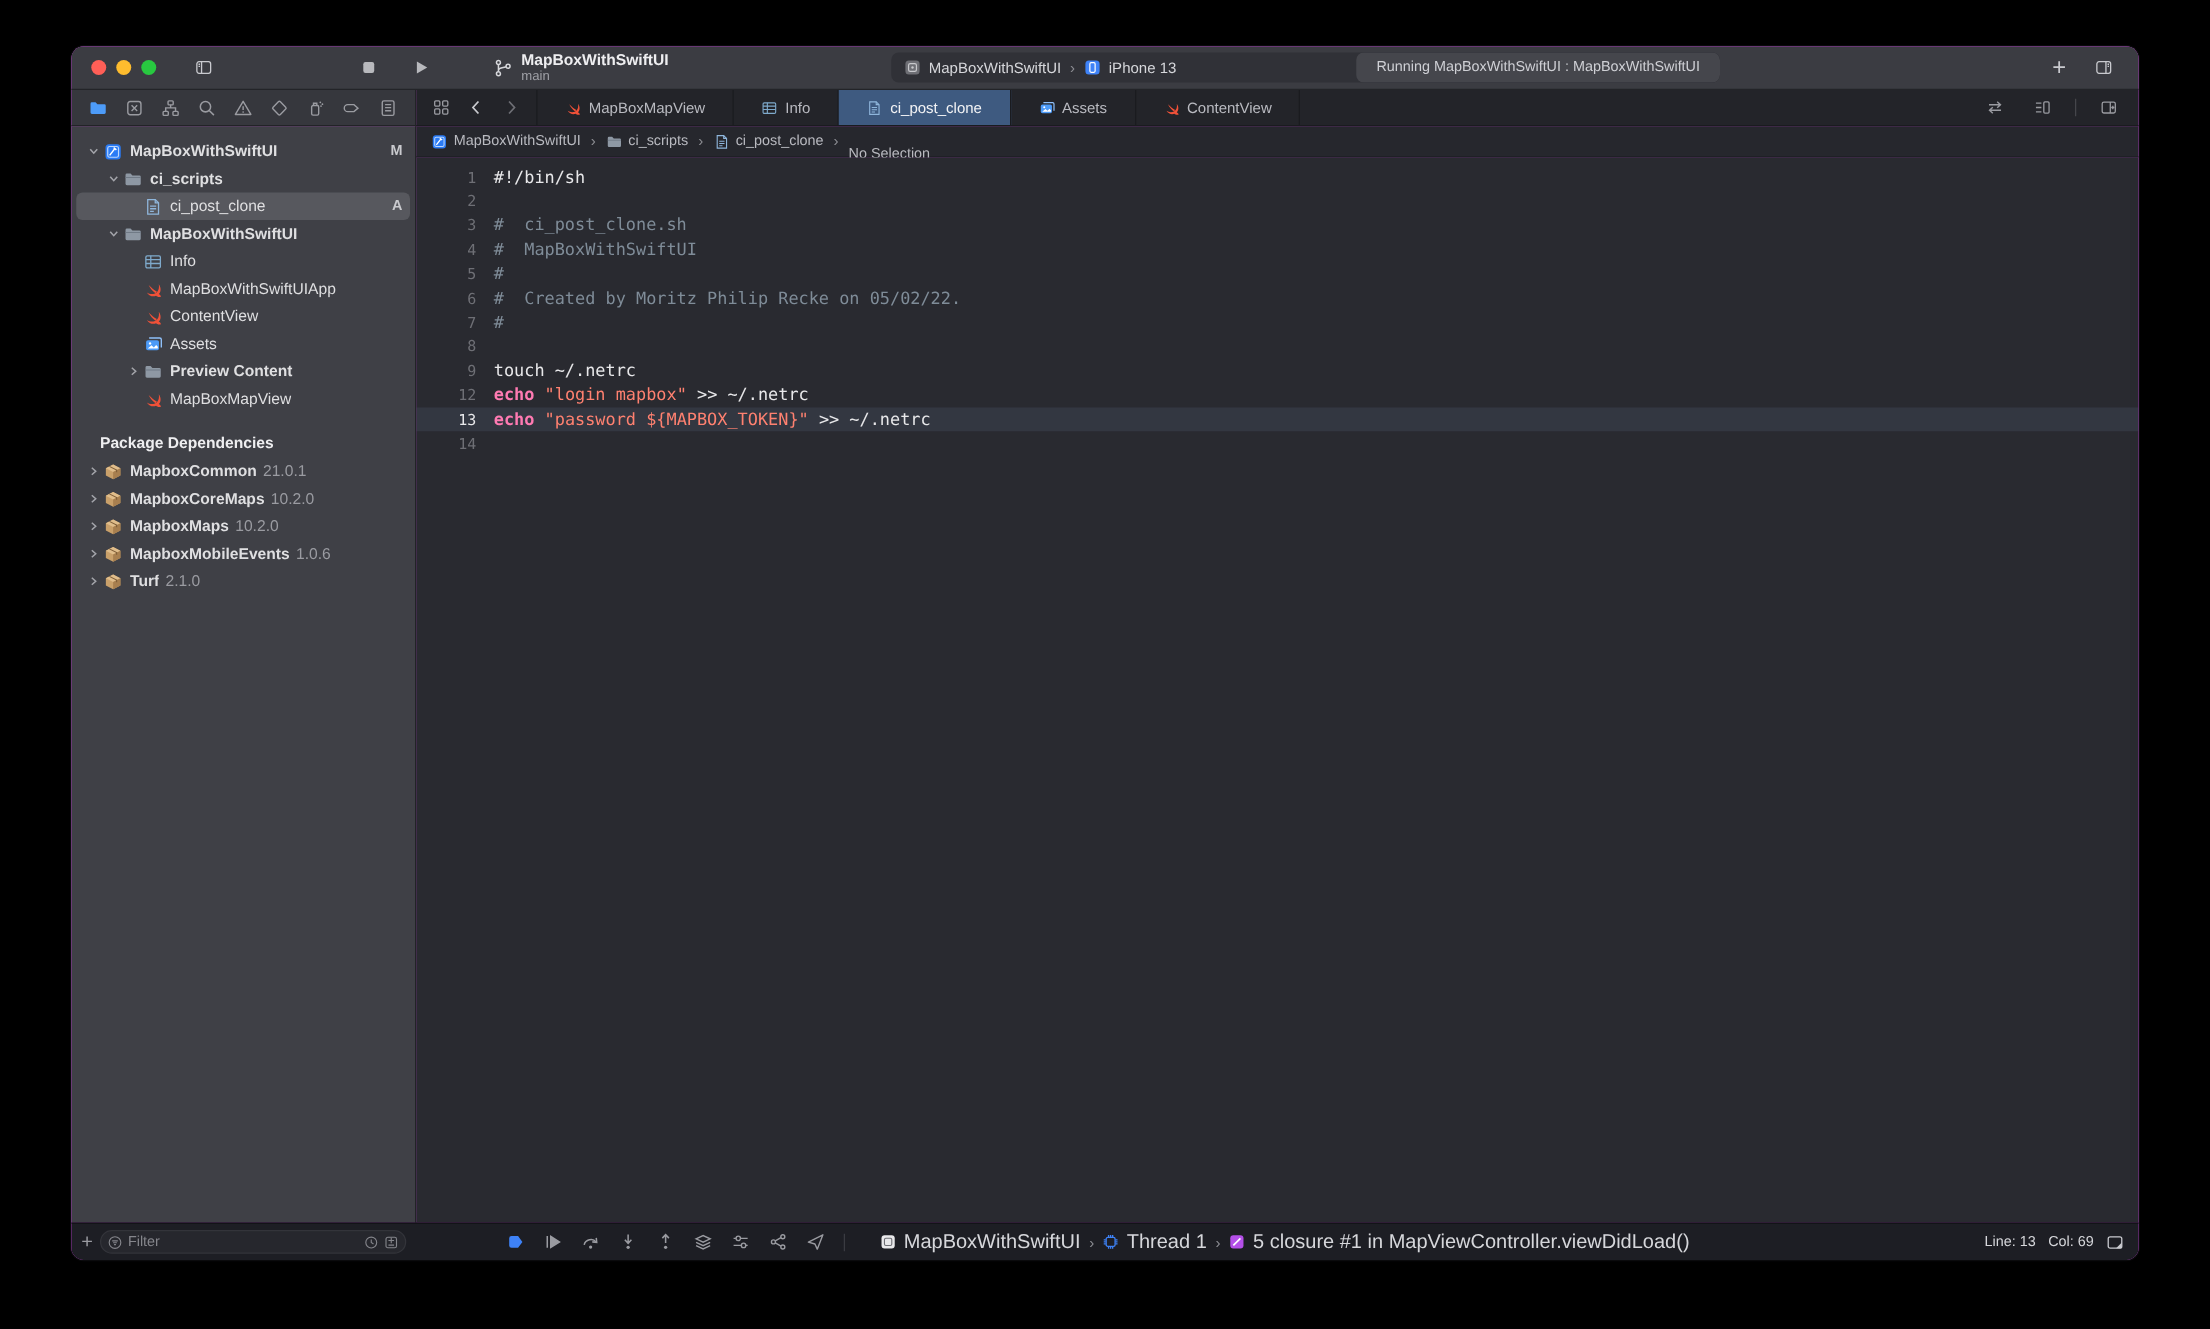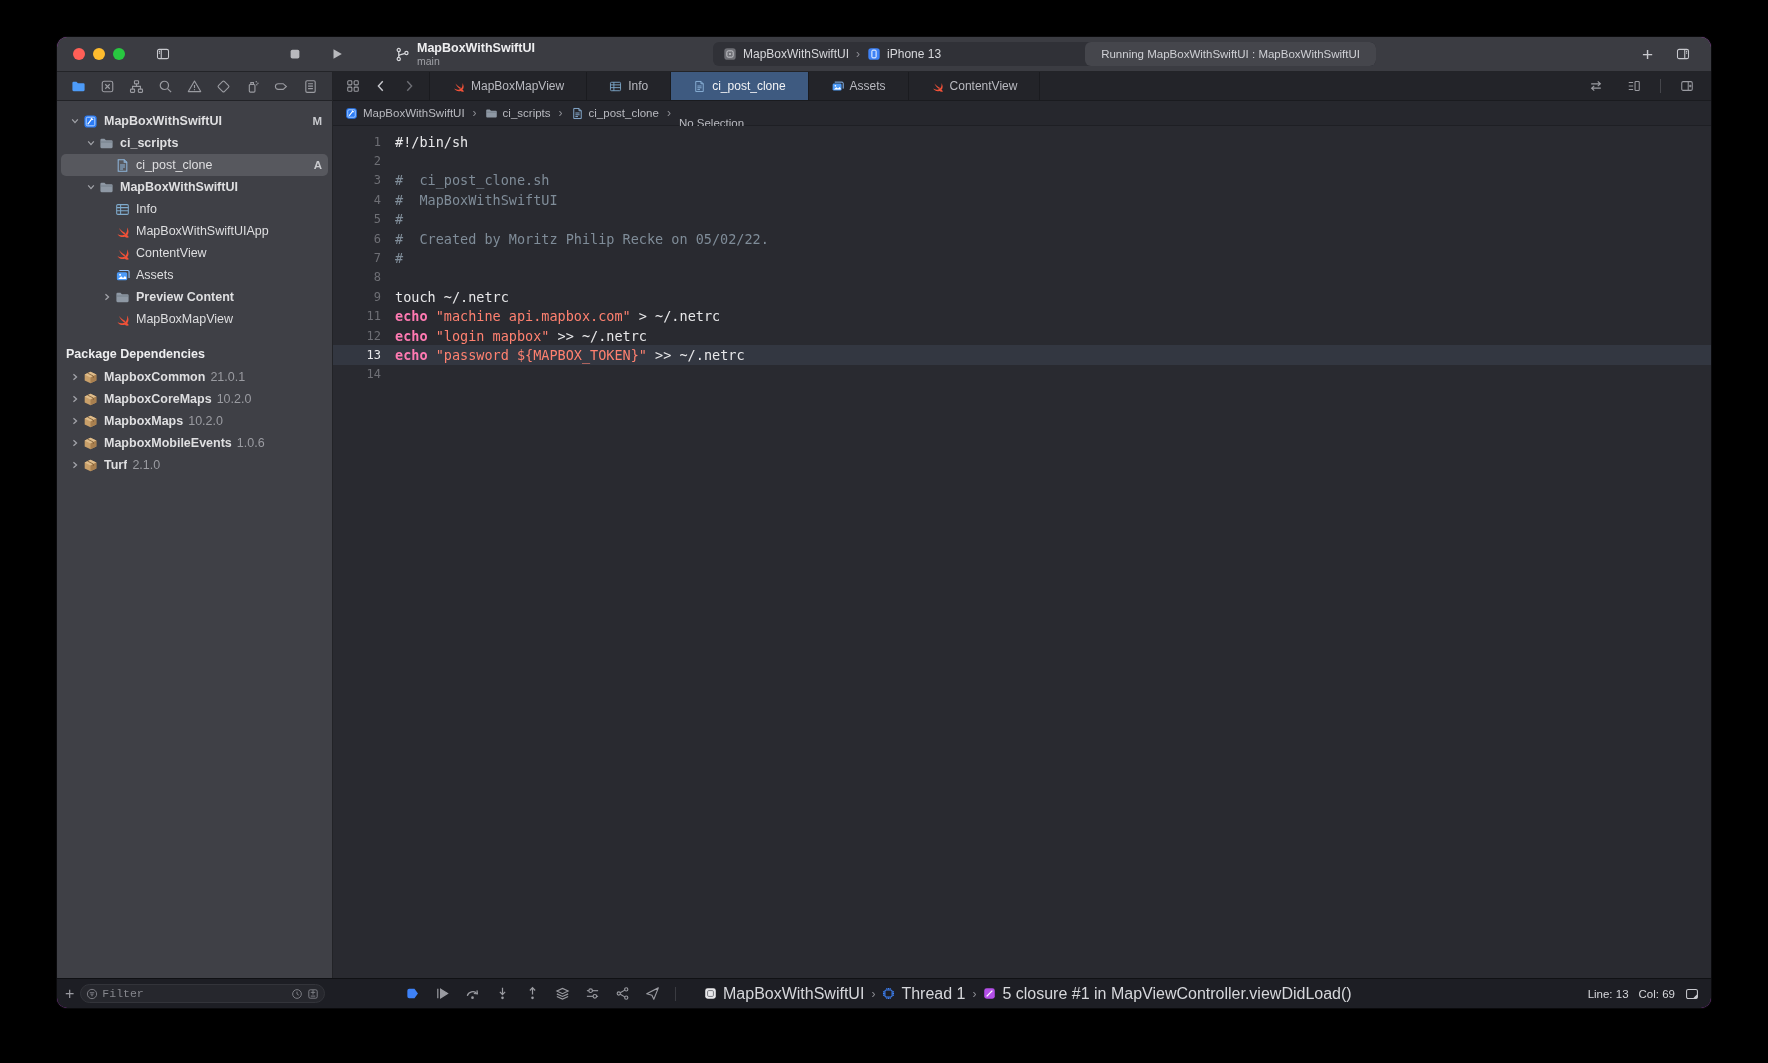--- a/index.html
+++ b/index.html
@@ -62,21 +62,21 @@
   .trow.selected .rowbg { background:#57585e; }
   .trow > * { position:relative; }
   .chev { width:16px; display:inline-flex; justify-content:center; color:#a3a4aa; flex:0 0 16px; }
   .chev svg{ width:10px; height:10px; }
   .trow .ic { margin-right:6px; }
   .trow .ic svg { width:15px; height:15px; }
   .trow .lbl { white-space:nowrap; overflow:hidden; }
   .trow .lbl.b { font-weight:700; }
   .badge { margin-left:auto; color:#c9cace; font-size:11.5px; font-weight:600; }
   .ver { color:#9a9ba1; margin-left:5px; font-weight:400; }
-  .pkg-header { height:24px; display:flex; align-items:center; padding-left:9px; color:#eeeef0;
+  .pkg-header { height:24px; display:flex; align-items:center; padding-left:23px; color:#eeeef0;
     font-size:12.5px; font-weight:700; margin-top:12px; }
 
   .editorcol { flex:1; display:flex; flex-direction:column; min-width:0; }
   .jumpbar { height:25px; flex:0 0 25px; background:#26272d; display:flex; align-items:center;
     padding:0 12px; gap:7px; font-size:11.5px; color:#b9bac0; border-bottom:1px solid #1e1f24; }
   .jumpbar .ic svg{ width:13px; height:13px; }
   .code { flex:1; background:#292a30; font-family:"DejaVu Sans Mono", monospace; font-size:13.5px;
     padding-top:6px; overflow:hidden; }
   .cl { height:19.4px; display:flex; align-items:center; position:relative; }
   .cl.current::before { content:""; position:absolute; left:0; right:0; top:0; bottom:0; background:rgba(125,150,185,.13); }
@@ -87,21 +87,21 @@
   .seg-comment { color:#7f8c98;margin-top:47px; }
   .seg-keyword { color:#ff7ab2; font-weight:700; }
   .seg-string { color:#ff8170; }
 
   
   .bottombar { height:30px; flex:0 0 30px; background:#1d1e24; border-top:1px solid #101114;
     display:flex; align-items:center; }
   .filterzone { width:276px; flex:0 0 276px; display:flex; align-items:center; padding:0 8px; gap:6px; }
   .addbtn { background:none; border:none; color:#9a9ba1; font-size:16px; line-height:1; }
   .filterfield { flex:1; height:19px; background:#26272d; border:1px solid #33343a; border-radius:10px;
-    display:flex; align-items:center; padding:0 5px; gap:4px; color:#85868c; font-size:11.5px;font-family:Liberation Mono, monospace; }
+    display:flex; align-items:center; padding:0 5px; gap:4px; color:#85868c; font-size:11.5px; }
   .filterfield .ph { flex:1; color:#85868c; }
   .filterfield .ic svg{ width:12px; height:12px; }
   .debugzone { display:flex; align-items:center; gap:15px; padding-left:72px; color:#9a9ba1; font-size:12px; }
   .debugzone .dbtn { background:none; border:none; color:#9a9ba1; display:flex; }
   .debugzone .dbtn svg{ width:15px; height:15px; }
   .debugzone .dbtn.blue { color:#3e82f7; }
   .dsep { width:1px; height:14px; background:#3a3b41; }
   .dcrumbs { display:flex; align-items:center; gap:6px; color:#d6d7db; white-space:nowrap; }
   .dcrumbs .ic svg{ width:13px; height:13px; }
   .rightzone { margin-left:auto; display:flex; align-items:center; gap:10px; padding-right:12px;
@@ -706,24 +706,20 @@
           </div>
           <div class="cl">
             <span class="gut">8</span>
             <span class="codetext"></span>
           </div>
           <div class="cl">
             <span class="gut">9</span>
             <span class="codetext"><span class="seg-plain">touch ~/.netrc</span></span>
           </div>
           <div class="cl">
-            <span class="gut">11</span>
-            <span class="codetext"><span class="seg-keyword">echo</span><span class="seg-plain"> </span><span class="seg-string">"machine api.mapbox.com"</span><span class="seg-plain"> &gt; ~/.netrc</span></span>
-          </div>
-          <div class="cl">
             <span class="gut">12</span>
             <span class="codetext"><span class="seg-keyword">echo</span><span class="seg-plain"> </span><span class="seg-string">"login mapbox"</span><span class="seg-plain"> &gt;&gt; ~/.netrc</span></span>
           </div>
           <div class="cl current">
             <span class="gut">13</span>
             <span class="codetext"><span class="seg-keyword">echo</span><span class="seg-plain"> </span><span class="seg-string">"password ${MAPBOX_TOKEN}"</span><span class="seg-plain"> &gt;&gt; ~/.netrc</span></span>
           </div>
           <div class="cl">
             <span class="gut">14</span>
             <span class="codetext"></span>

